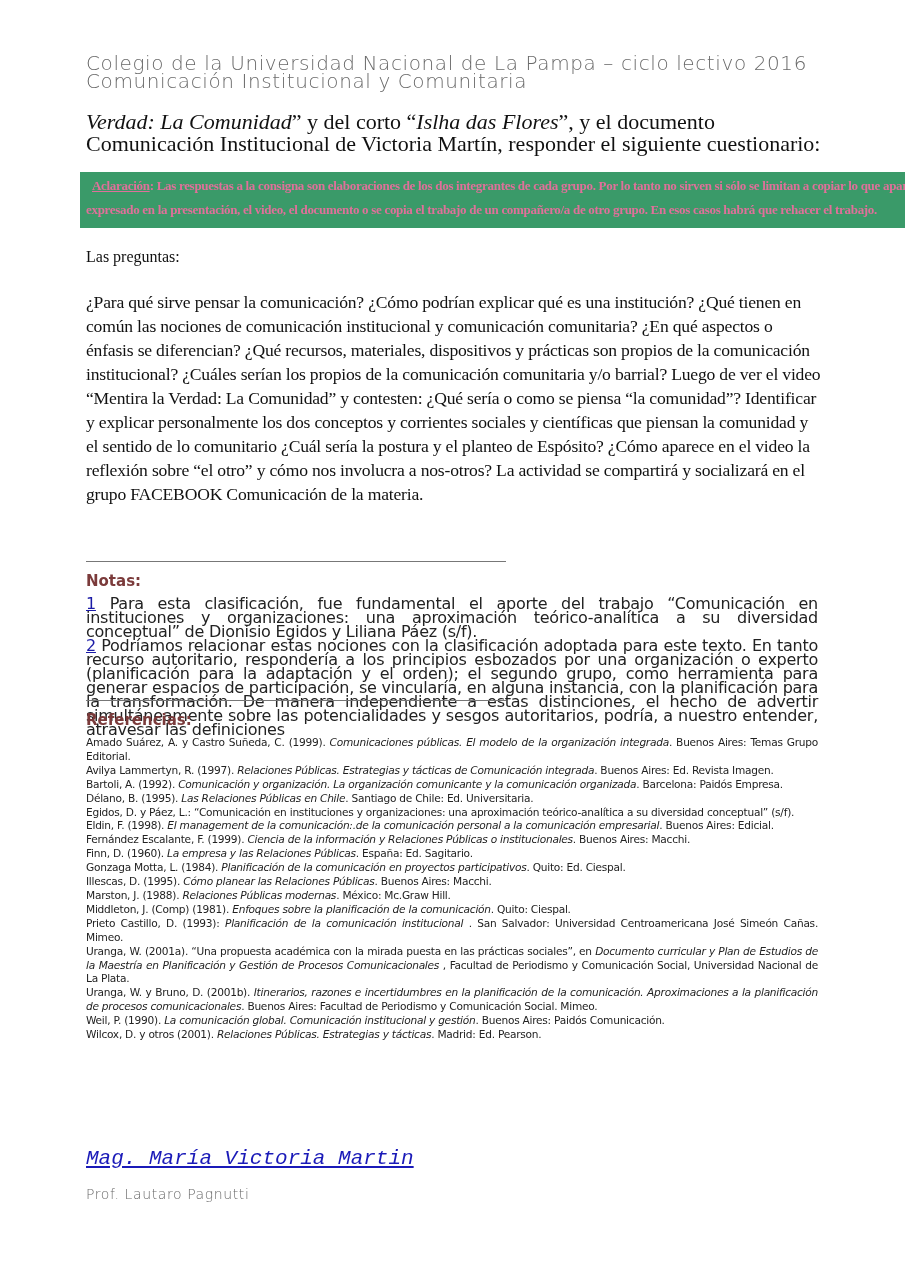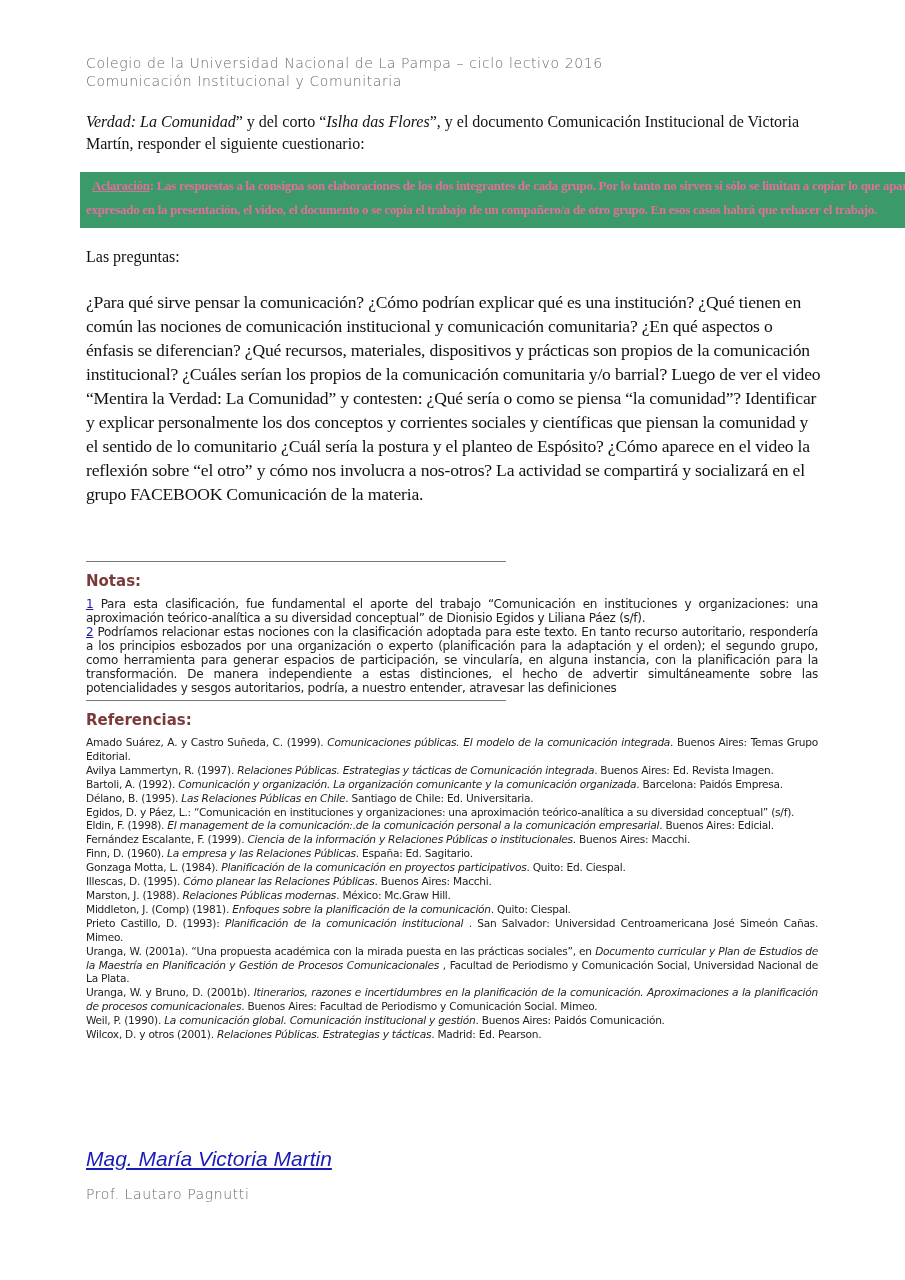--- a/index.html
+++ b/index.html
@@ -1,25 +1,25 @@
 <!DOCTYPE html>
 <html><head>
   <meta charset="utf-8">
   <style>
     html, body { margin: 0; padding: 0; background: #ffffff; }
     body { width: 905px; height: 1280px; position: relative; overflow: hidden; }
     .page { position: absolute; left: 0; top: 0; width: 905px; height: 1280px; }
     .header {
       position: absolute; left: 86px; top: 54px;
-      font-family: "DejaVu Sans", sans-serif; font-size: 14px; line-height: 18px;
+      font-family: "DejaVu Sans", sans-serif; font-size: 20px; line-height: 18px;
       color: #6a6a6a; letter-spacing: 0.6px; font-weight: 300;
     }
     .intro {
       position: absolute; left: 86px; top: 111px; width: 740px;
-      font-family: "Liberation Serif", serif; font-size: 16px; line-height: 22px; color: #111;
+      font-family: "Liberation Serif", serif; font-size: 22px; line-height: 22px; color: #111;
     }
     .intro i { font-style: italic; }
     .notice {
       position: absolute; left: 80px; top: 172px; width: 852px; height: 56px;
       background: #3a9a69; box-sizing: border-box; padding: 2px 4px 0 6px;
       font-family: "Liberation Serif", serif; font-weight: bold; font-size: 13px; line-height: 24px;
       color: #e0709a; letter-spacing: -0.3px;
     }
     .notice .lbl { text-decoration: underline; margin-left: 6px; }
     .questions-title {
@@ -31,35 +31,35 @@
       font-family: "Liberation Serif", serif; font-size: 17.6px; line-height: 24px; color: #111;
       letter-spacing: -0.2px;
     }
     .rule { position: absolute; left: 86px; width: 420px; height: 1px; background: #777; }
     .section-title {
       position: absolute; left: 86px;
       font-family: "DejaVu Sans", sans-serif; font-weight: bold; font-size: 15px; color: #7b3b3b;
     }
     .notes {
       position: absolute; left: 86px; top: 597px; width: 732px;
-      font-family: "DejaVu Sans", sans-serif; font-size: 12px; line-height: 14px; color: #222;
+      font-family: "DejaVu Sans", sans-serif; font-size: 16px; line-height: 14px; color: #222;
       text-align: justify; letter-spacing: -0.25px;
     }
     .notes p { margin: 0; }
     .notes a { color: #1a1aa6; text-decoration: underline; }
     .refs {
       position: absolute; left: 86px; top: 736px; width: 732px;
       font-family: "DejaVu Sans", sans-serif; font-size: 10.6px; line-height: 13.9px; color: #222;
       text-align: justify; letter-spacing: -0.25px;
     }
     .refs p { margin: 0; }
     .refs i { font-style: italic; }
     .author {
       position: absolute; left: 86px; top: 1147px;
-      font-family: Liberation Sans, sans-serif; font-style: italic; font-size: 21px;
+      font-family: Liberation Mono, monospace; font-style: italic; font-size: 21px;
       color: #1a1ab8; text-decoration: underline;
     }
     .prof {
       position: absolute; left: 86px; top: 1186px;
       font-family: "DejaVu Sans", sans-serif; font-size: 14px; color: #6a6a6a;
       letter-spacing: 0.6px; font-weight: 300;
     }
   </style>
 </head>
 <body>
@@ -83,21 +83,21 @@
 
   <div class="notes">
     <p><a>1</a><span> Para esta clasificación, fue fundamental el aporte del trabajo “Comunicación en instituciones y organizaciones: una aproximación teórico-analítica a su diversidad conceptual” de Dionisio Egidos y Liliana Páez (s/f).</span></p>
     <p><a>2</a><span> Podríamos relacionar estas nociones con la clasificación adoptada para este texto. En tanto recurso autoritario, respondería a los principios esbozados por una organización o experto (planificación para la adaptación y el orden); el segundo grupo, como herramienta para generar espacios de participación, se vincularía, en alguna instancia, con la planificación para la transformación. De manera independiente a estas distinciones, el hecho de advertir simultáneamente sobre las potencialidades y sesgos autoritarios, podría, a nuestro entender, atravesar las definiciones</span></p>
   </div>
 
   <div class="rule" style="top:700px;"></div>
   <div class="section-title" style="top:711px;">Referencias:</div>
 
   <div class="refs">
-    <p><span>Amado Suárez, A. y Castro Suñeda, C. (1999). </span><i>Comunicaciones públicas. El modelo de la comunicación integrada</i><span>. Buenos Aires: Temas Grupo Editorial.</span></p>
+    <p><span>Amado Suárez, A. y Castro Suñeda, C. (1999). </span><i>Comunicaciones públicas. El modelo de la organización integrada</i><span>. Buenos Aires: Temas Grupo Editorial.</span></p>
     <p><span>Avilya Lammertyn, R. (1997). </span><i>Relaciones Públicas. Estrategias y tácticas de Comunicación integrada</i><span>. Buenos Aires: Ed. Revista Imagen.</span></p>
     <p><span>Bartoli, A. (1992). </span><i>Comunicación y organización. La organización comunicante y la comunicación organizada</i><span>. Barcelona: Paidós Empresa.</span></p>
     <p><span>Délano, B. (1995). </span><i>Las Relaciones Públicas en Chile</i><span>. Santiago de Chile: Ed. Universitaria.</span></p>
     <p><span>Egidos, D. y Páez, L.: “Comunicación en instituciones y organizaciones: una aproximación teórico-analítica a su diversidad conceptual” (s/f).</span><i></i><span></span></p>
     <p><span>Eldin, F. (1998). </span><i>El management de la comunicación:.de la comunicación personal a la comunicación empresarial</i><span>. Buenos Aires: Edicial.</span></p>
     <p><span>Fernández Escalante, F. (1999). </span><i>Ciencia de la información y Relaciones Públicas o institucionales</i><span>. Buenos Aires: Macchi.</span></p>
     <p><span>Finn, D. (1960). </span><i>La empresa y las Relaciones Públicas</i><span>. España: Ed. Sagitario.</span></p>
     <p><span>Gonzaga Motta, L. (1984). </span><i>Planificación de la comunicación en proyectos participativos</i><span>. Quito: Ed. Ciespal.</span></p>
     <p><span>Illescas, D. (1995). </span><i>Cómo planear las Relaciones Públicas</i><span>. Buenos Aires: Macchi.</span></p>
     <p><span>Marston, J. (1988). </span><i>Relaciones Públicas modernas</i><span>. México: Mc.Graw Hill.</span></p>

